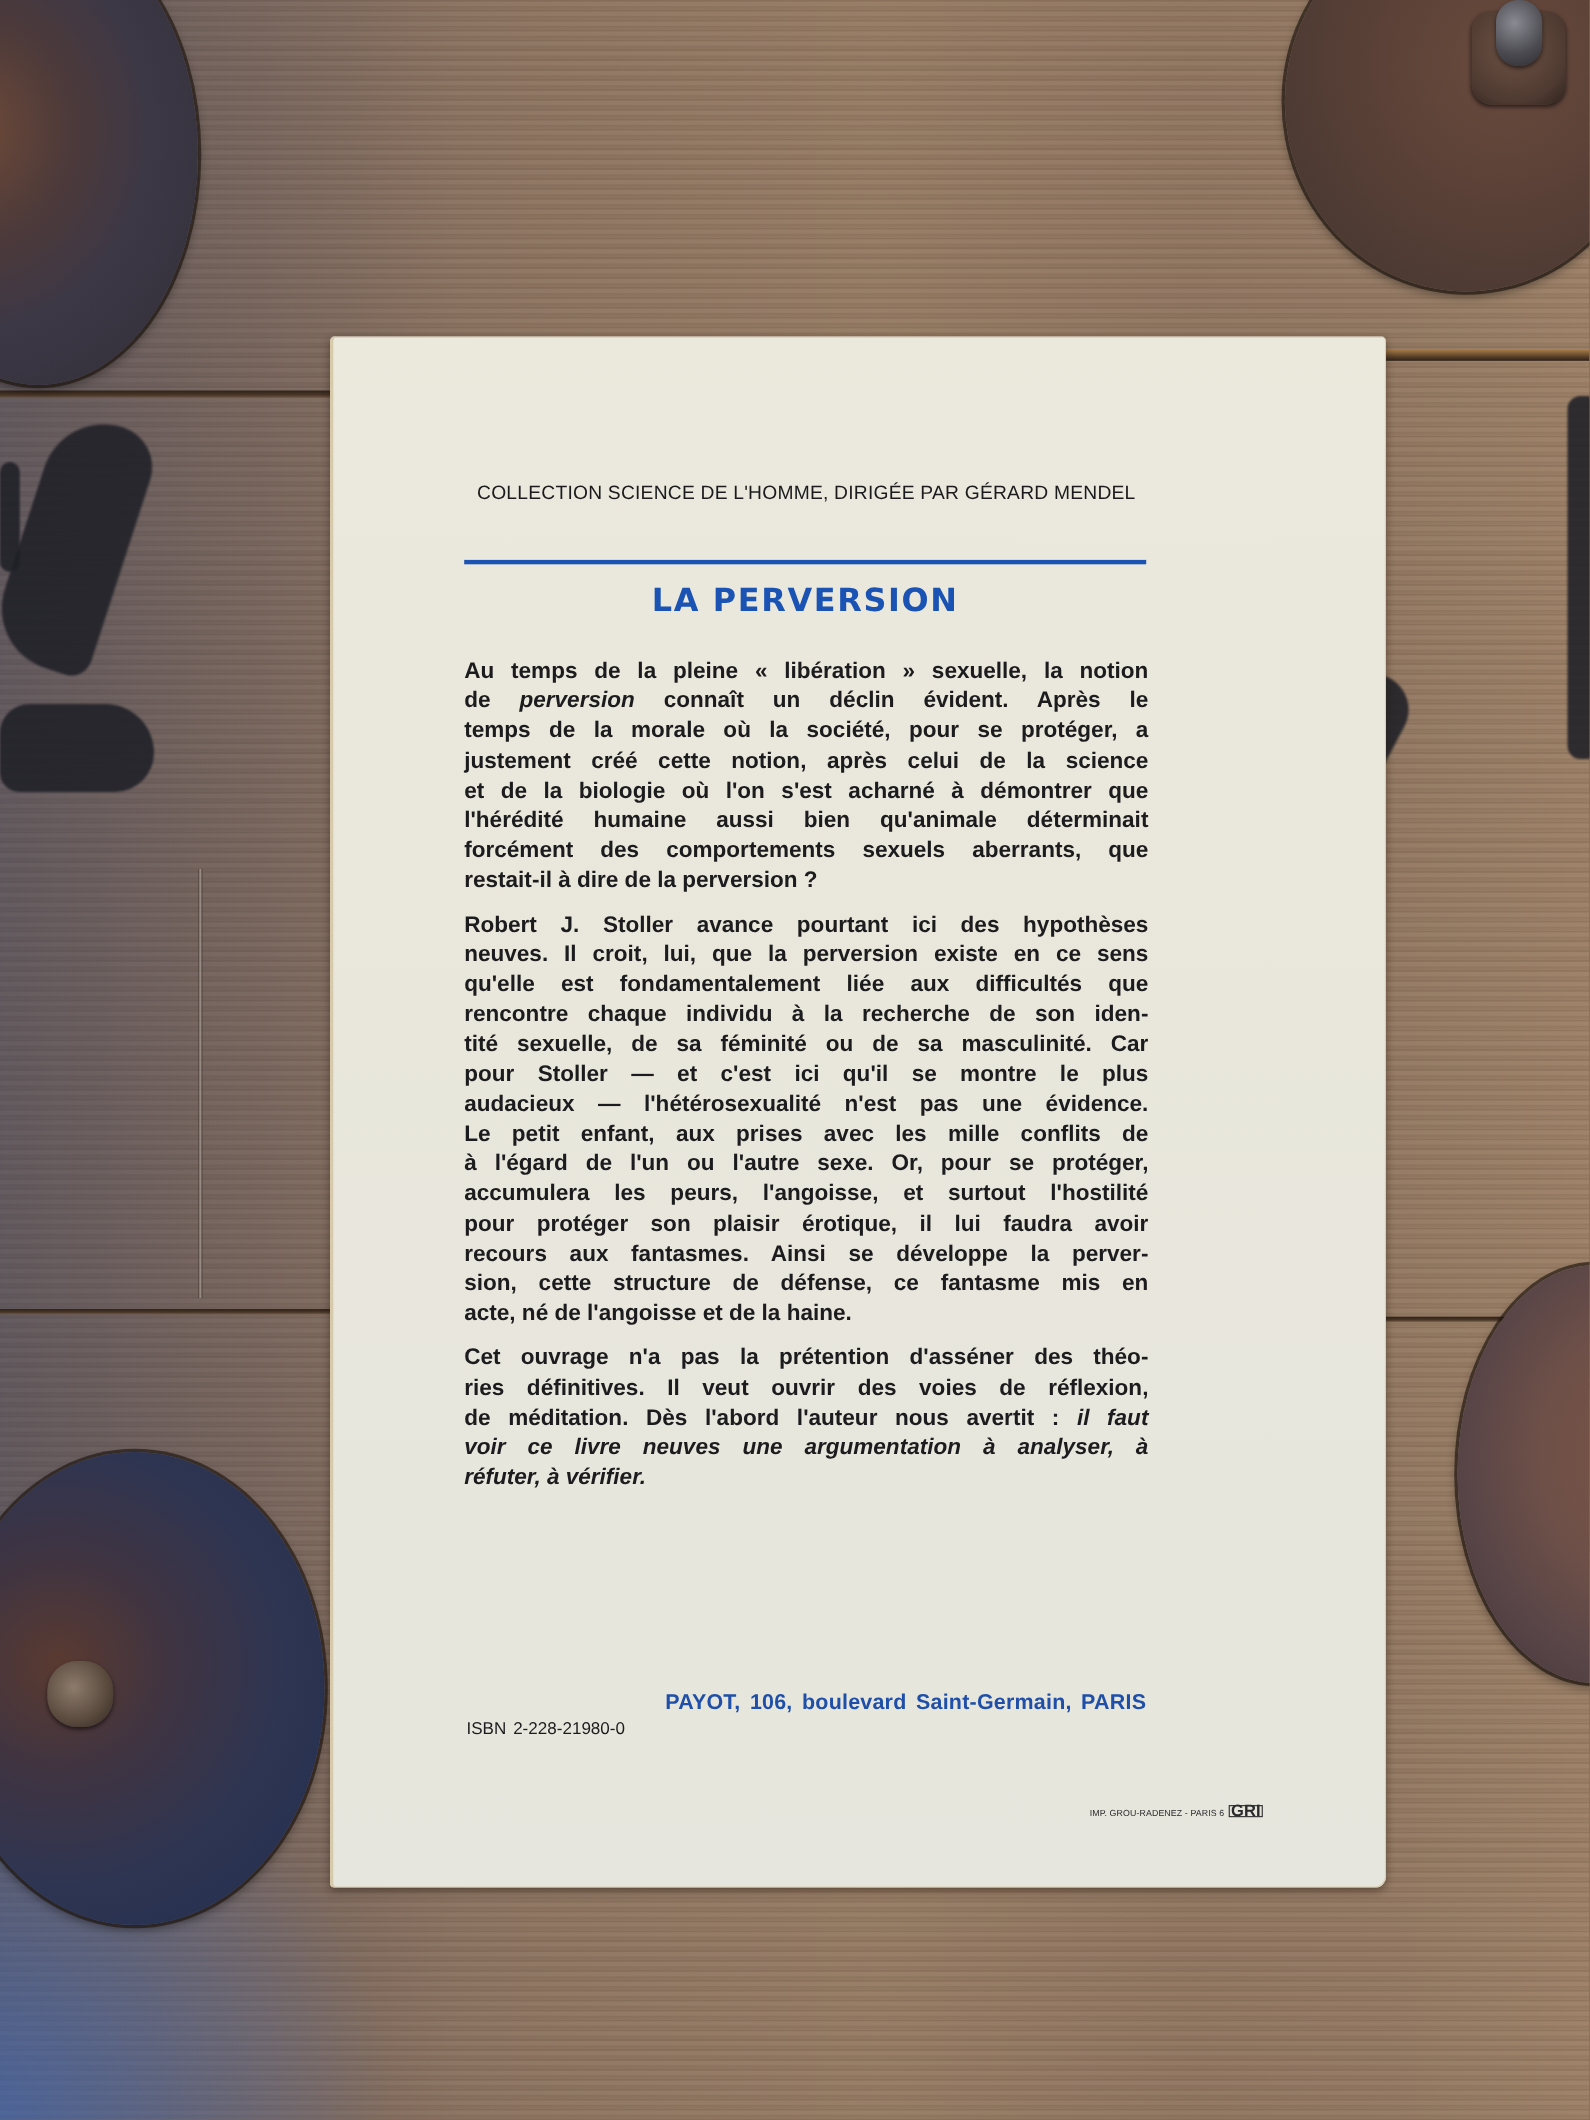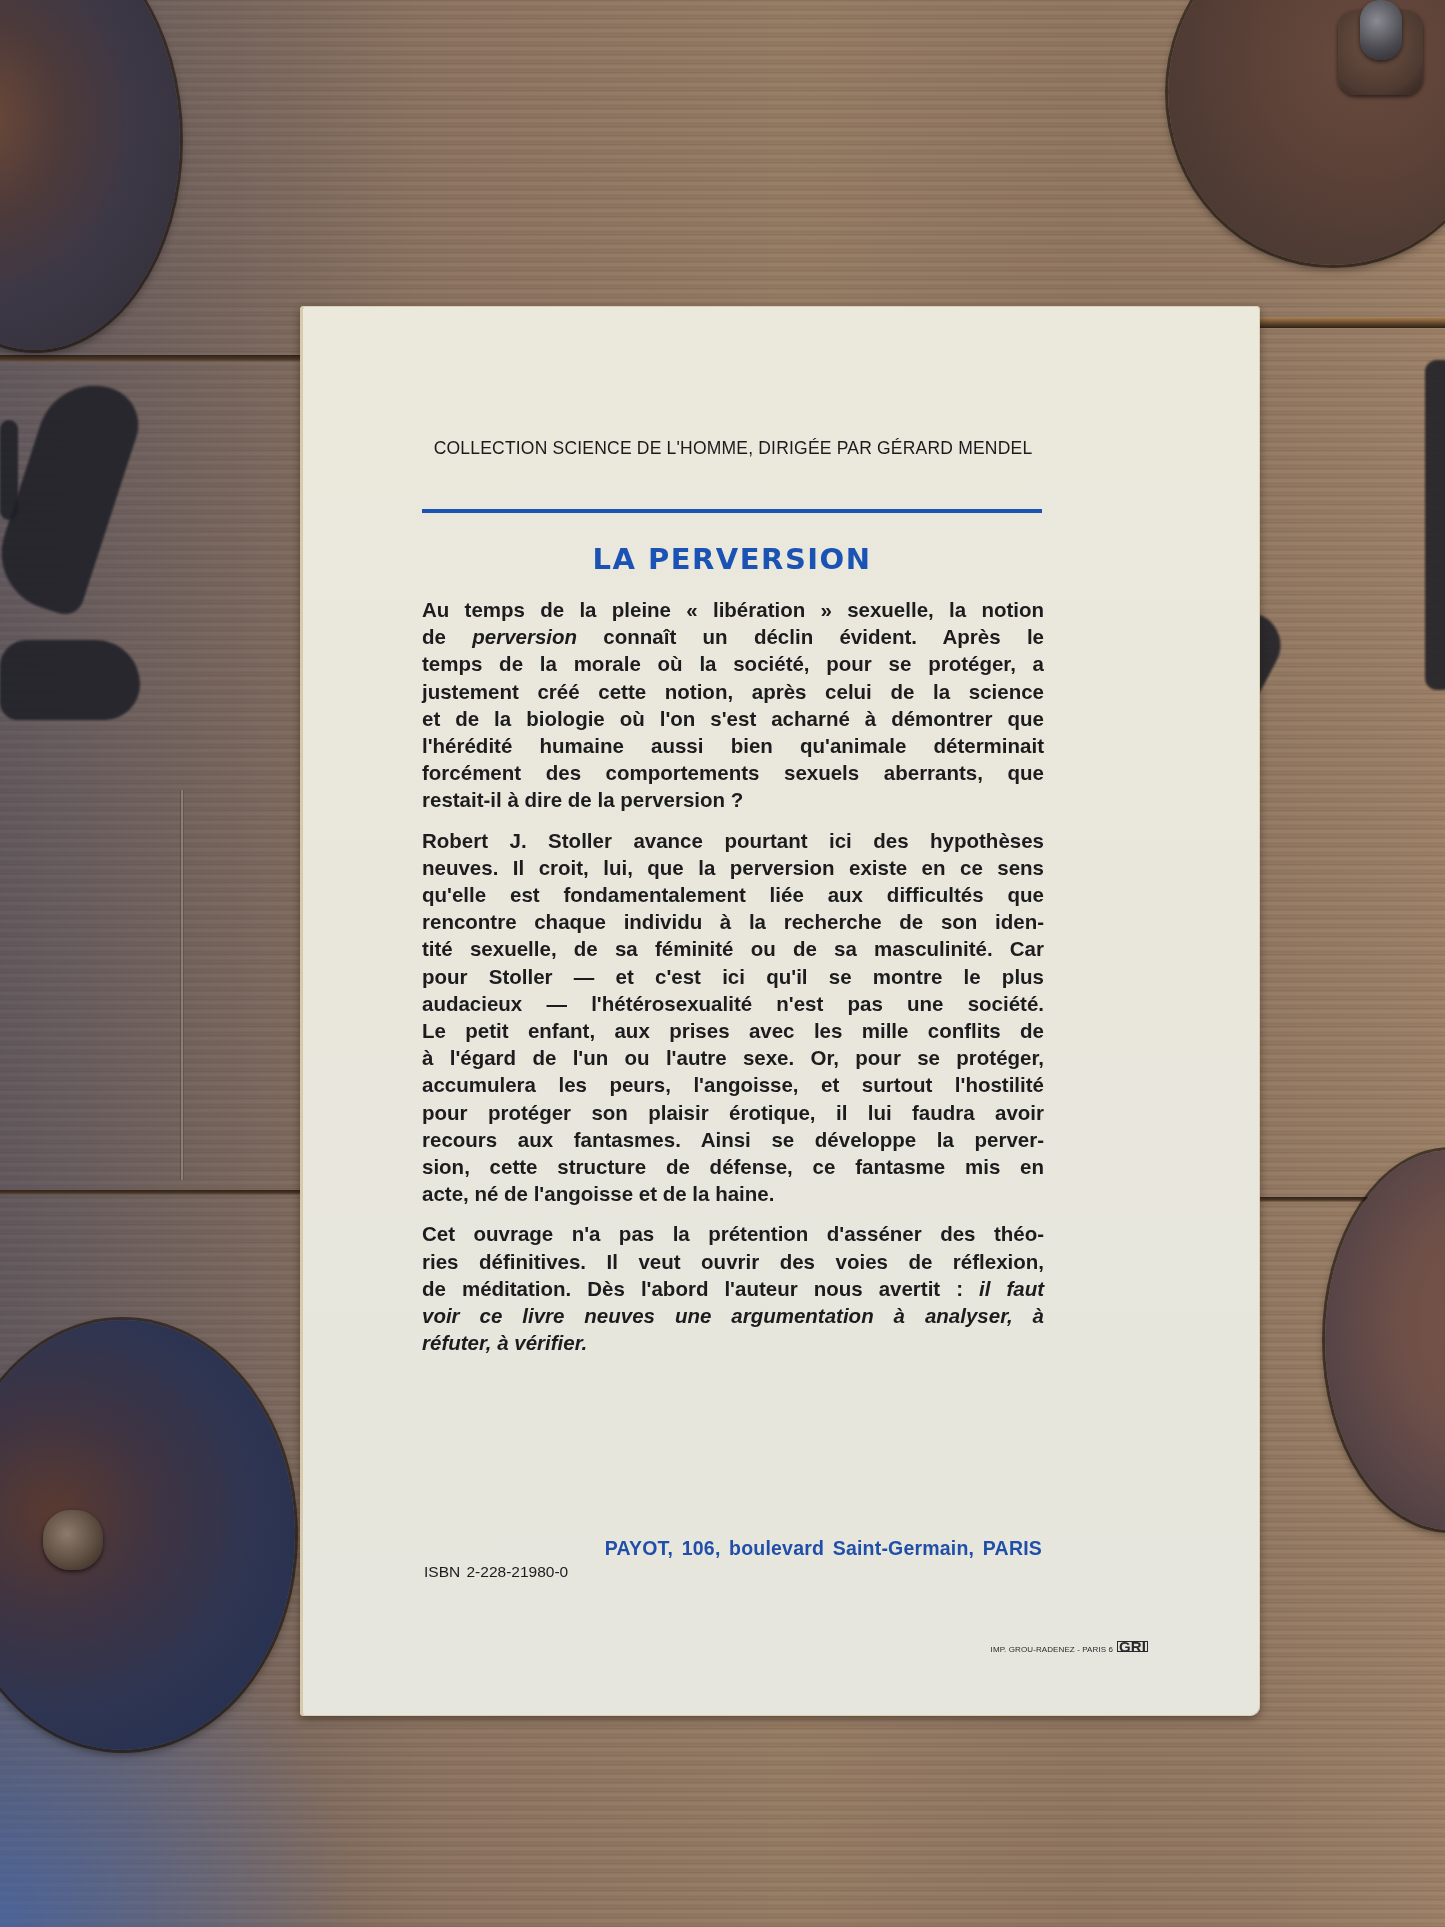--- a/index.html
+++ b/index.html
@@ -172,21 +172,21 @@
       position: absolute;
       left: 122px;
       top: 203px;
       width: 620px;
       height: 4px;
       background: #1a53b4;
     }
     .book-title {
       position: absolute;
       left: 122px;
-      top: 236px;
+      top: 222px;
       width: 620px;
       text-align: center;
       font-size: 29px;
       font-weight: 900;
       letter-spacing: 1.5px;
       color: #1a53b4;
       font-family: "DejaVu Sans", sans-serif;
     }
     .blurb {
       position: absolute;
@@ -295,21 +295,21 @@
       <span class="line">forcément des comportements sexuels aberrants, que</span>
       <span class="line last">restait-il à dire de la perversion ?</span>
     </p>
     <p>
       <span class="line">Robert J. Stoller avance pourtant ici des hypothèses</span>
       <span class="line">neuves. Il croit, lui, que la perversion existe en ce sens</span>
       <span class="line">qu'elle est fondamentalement liée aux difficultés que</span>
       <span class="line">rencontre chaque individu à la recherche de son iden-</span>
       <span class="line">tité sexuelle, de sa féminité ou de sa masculinité. Car</span>
       <span class="line">pour Stoller — et c'est ici qu'il se montre le plus</span>
-      <span class="line">audacieux — l'hétérosexualité n'est pas une société.</span>
+      <span class="line">audacieux — l'hétérosexualité n'est pas une évidence.</span>
       <span class="line">Le petit enfant, aux prises avec les mille conflits de</span>
       <span class="line">à l'égard de l'un ou l'autre sexe. Or, pour se protéger,</span>
       <span class="line">accumulera les peurs, l'angoisse, et surtout l'hostilité</span>
       <span class="line">pour protéger son plaisir érotique, il lui faudra avoir</span>
       <span class="line">recours aux fantasmes. Ainsi se développe la perver-</span>
       <span class="line">sion, cette structure de défense, ce fantasme mis en</span>
       <span class="line last">acte, né de l'angoisse et de la haine.</span>
     </p>
     <p>
       <span class="line">Cet ouvrage n'a pas la prétention d'asséner des théo-</span>

